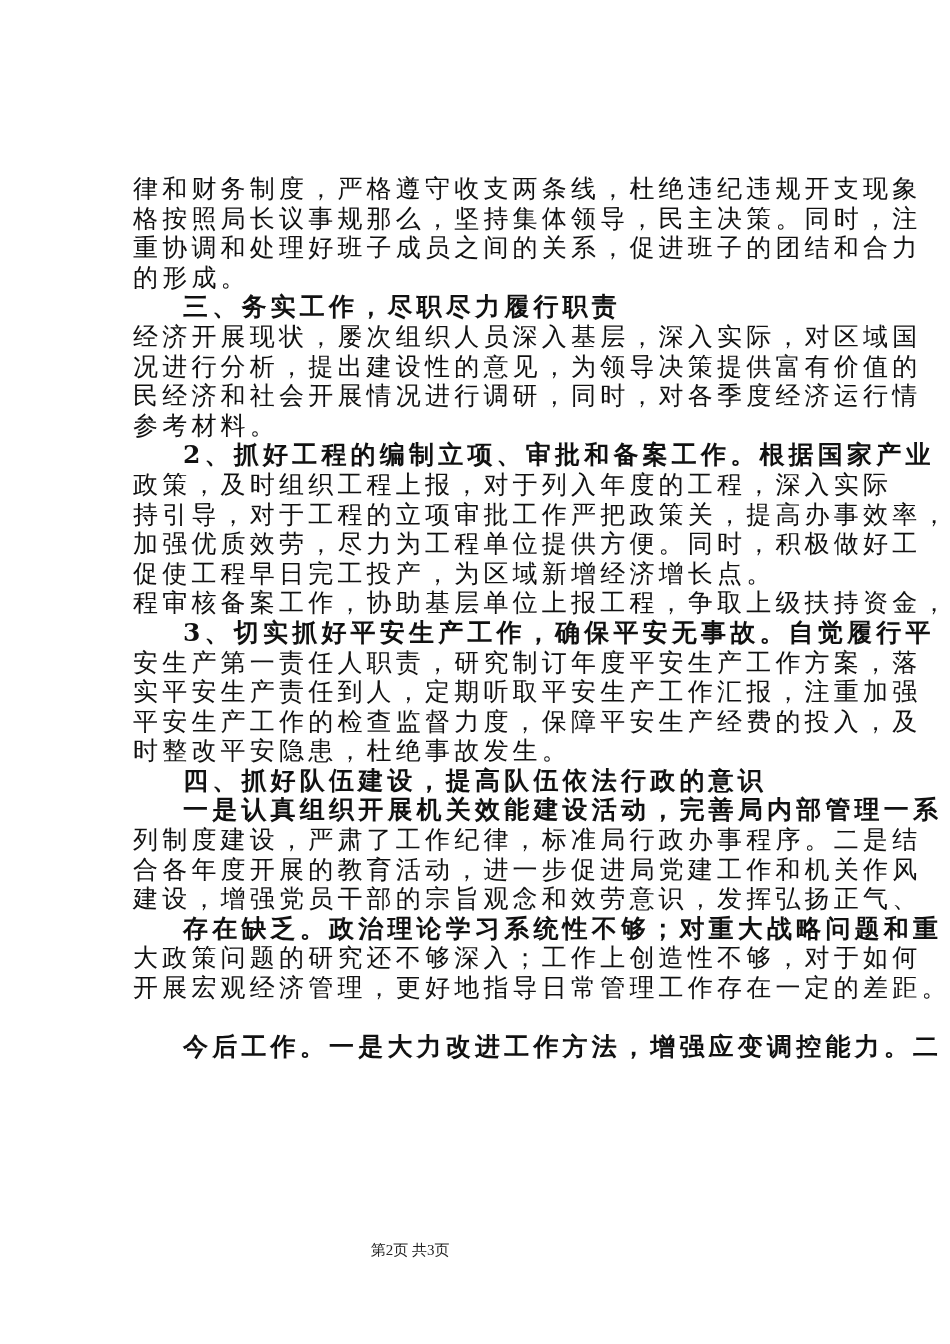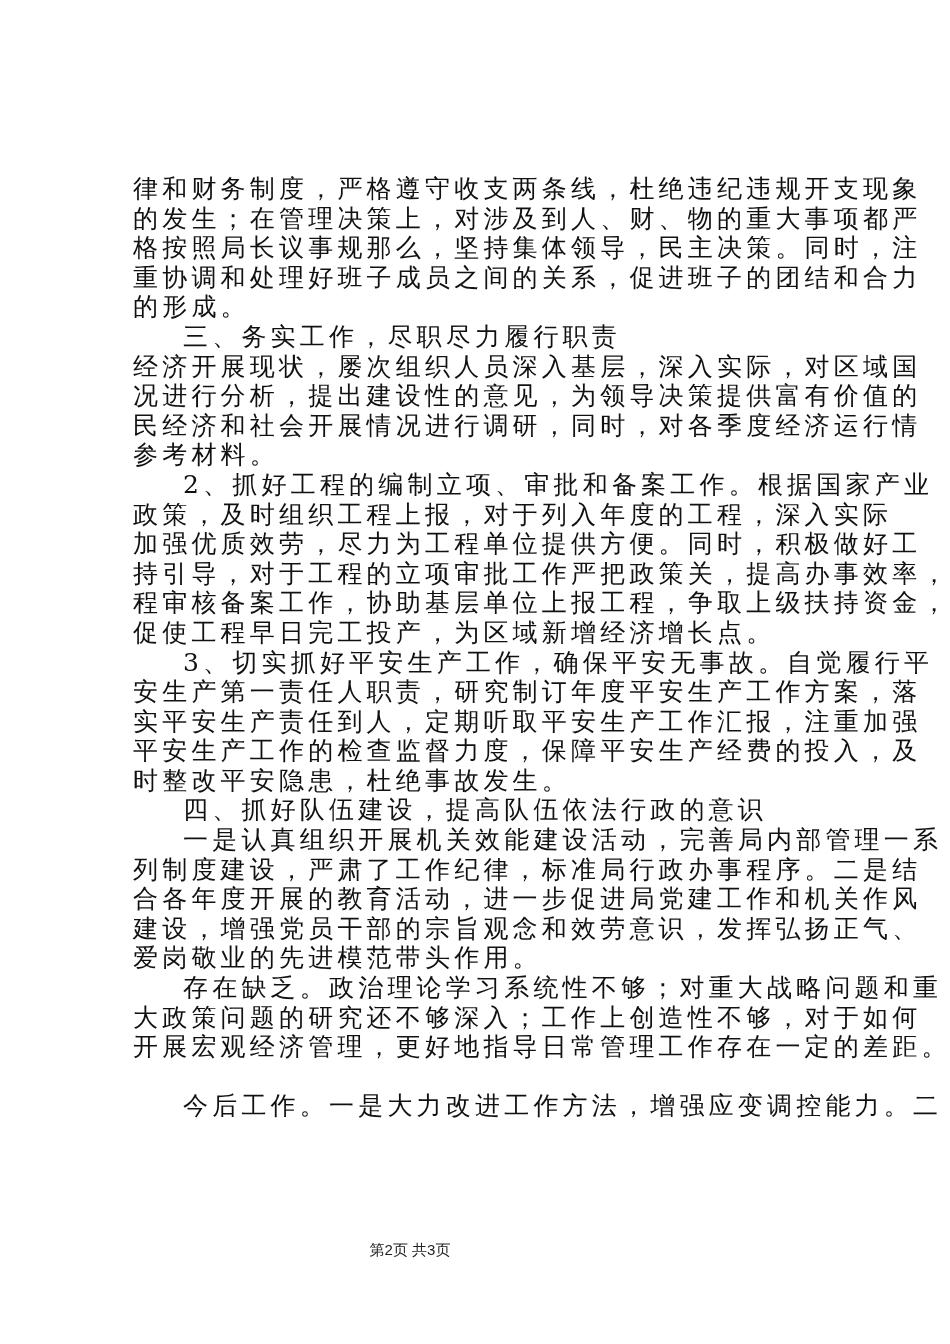--- a/index.html
+++ b/index.html
@@ -5,59 +5,57 @@
     html, body { margin: 0; padding: 0; background: #ffffff; }
     body { width: 950px; height: 1344px; position: relative; overflow: hidden; }
     .page { position: absolute; left: 0; top: 0; width: 950px; height: 1344px; background: #fff; }
     .content {
       position: absolute; left: 133px; top: 174px; width: 700px;
       font-family: "DejaVu Serif", "Liberation Serif", serif;
       font-size: 25px; line-height: 29.6px; color: #111;
       letter-spacing: 4.2px;
     }
     .line { white-space: nowrap; height: 29.6px; }
-    .indent { padding-left: 50px; }
+    .indent { padding-left: 50px; font-weight: bold; }
     .gap { height: 29.6px; }
     .footer {
       position: absolute; left: 0; width: 820px; top: 1241px; text-align: center;
-      font-family: Liberation Sans, sans-serif; font-size: 15px; color: #222;
+      font-family: Liberation Serif, serif; font-size: 15px; color: #222;
     }
   </style>
 </head>
 <body>
 
 <div class="page">
   <div class="content">
     <div class="line">律和财务制度，严格遵守收支两条线，杜绝违纪违规开支现象</div>
-    <div class="line">的发生；在管理决策上，对涉及到人、财、物的重大事项都严</div>
     <div class="line">格按照局长议事规那么，坚持集体领导，民主决策。同时，注</div>
     <div class="line">重协调和处理好班子成员之间的关系，促进班子的团结和合力</div>
     <div class="line">的形成。</div>
     <div class="line indent">三、务实工作，尽职尽力履行职责</div>
     <div class="line">经济开展现状，屡次组织人员深入基层，深入实际，对区域国</div>
     <div class="line">况进行分析，提出建设性的意见，为领导决策提供富有价值的</div>
     <div class="line">民经济和社会开展情况进行调研，同时，对各季度经济运行情</div>
     <div class="line">参考材料。</div>
     <div class="line indent">2、抓好工程的编制立项、审批和备案工作。根据国家产业</div>
     <div class="line">政策，及时组织工程上报，对于列入年度的工程，深入实际</div>
+    <div class="line">持引导，对于工程的立项审批工作严把政策关，提高办事效率，</div>
     <div class="line">加强优质效劳，尽力为工程单位提供方便。同时，积极做好工</div>
-    <div class="line">持引导，对于工程的立项审批工作严把政策关，提高办事效率，</div>
+    <div class="line">促使工程早日完工投产，为区域新增经济增长点。</div>
     <div class="line">程审核备案工作，协助基层单位上报工程，争取上级扶持资金，</div>
-    <div class="line">促使工程早日完工投产，为区域新增经济增长点。</div>
     <div class="line indent">3、切实抓好平安生产工作，确保平安无事故。自觉履行平</div>
     <div class="line">安生产第一责任人职责，研究制订年度平安生产工作方案，落</div>
     <div class="line">实平安生产责任到人，定期听取平安生产工作汇报，注重加强</div>
     <div class="line">平安生产工作的检查监督力度，保障平安生产经费的投入，及</div>
     <div class="line">时整改平安隐患，杜绝事故发生。</div>
     <div class="line indent">四、抓好队伍建设，提高队伍依法行政的意识</div>
     <div class="line indent">一是认真组织开展机关效能建设活动，完善局内部管理一系</div>
     <div class="line">列制度建设，严肃了工作纪律，标准局行政办事程序。二是结</div>
     <div class="line">合各年度开展的教育活动，进一步促进局党建工作和机关作风</div>
     <div class="line">建设，增强党员干部的宗旨观念和效劳意识，发挥弘扬正气、</div>
-    <div class="line">爱岗敬业的先进模范带头作用。</div>
     <div class="line indent">存在缺乏。政治理论学习系统性不够；对重大战略问题和重</div>
     <div class="line">大政策问题的研究还不够深入；工作上创造性不够，对于如何</div>
     <div class="line">开展宏观经济管理，更好地指导日常管理工作存在一定的差距。</div>
     <div class="gap"></div>
     <div class="line indent">今后工作。一是大力改进工作方法，增强应变调控能力。二</div>
   </div>
   <div class="footer">第2页  共3页</div>
 </div>
 
 </body></html>

